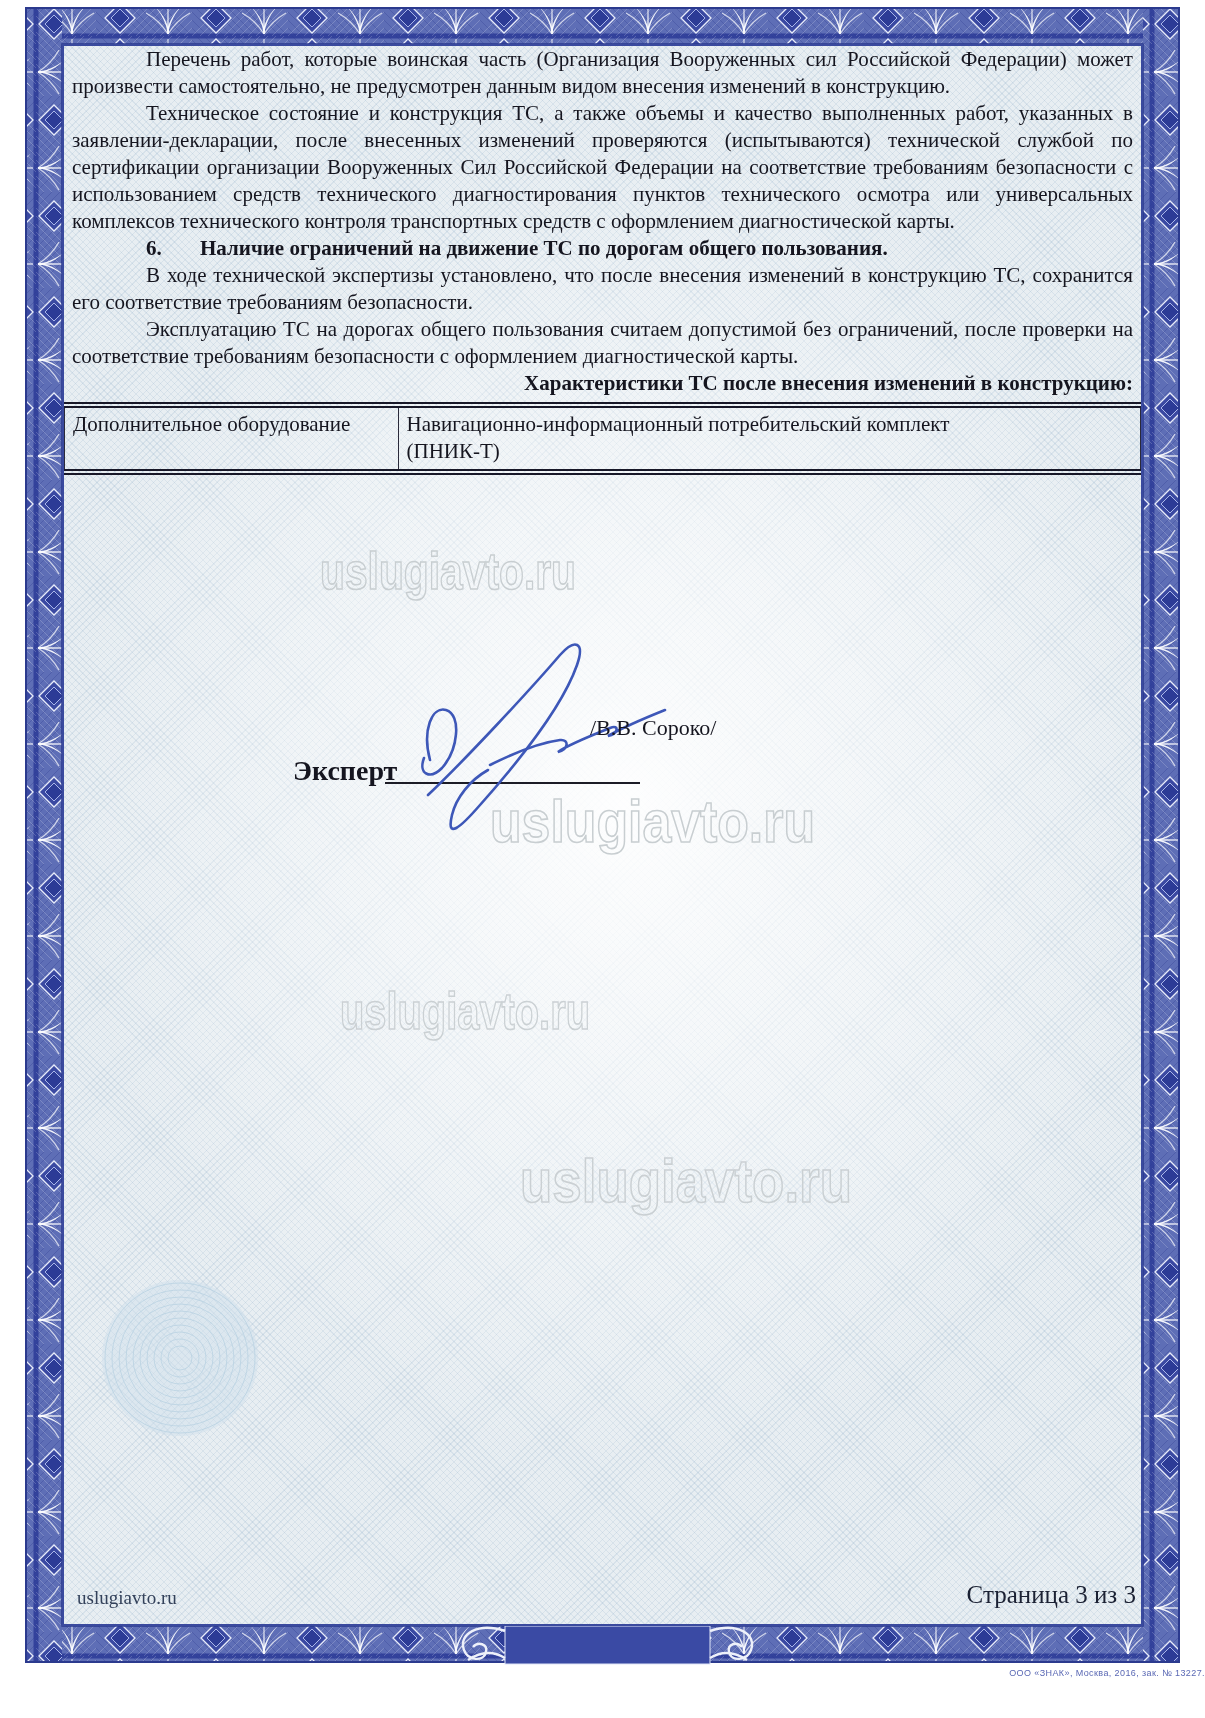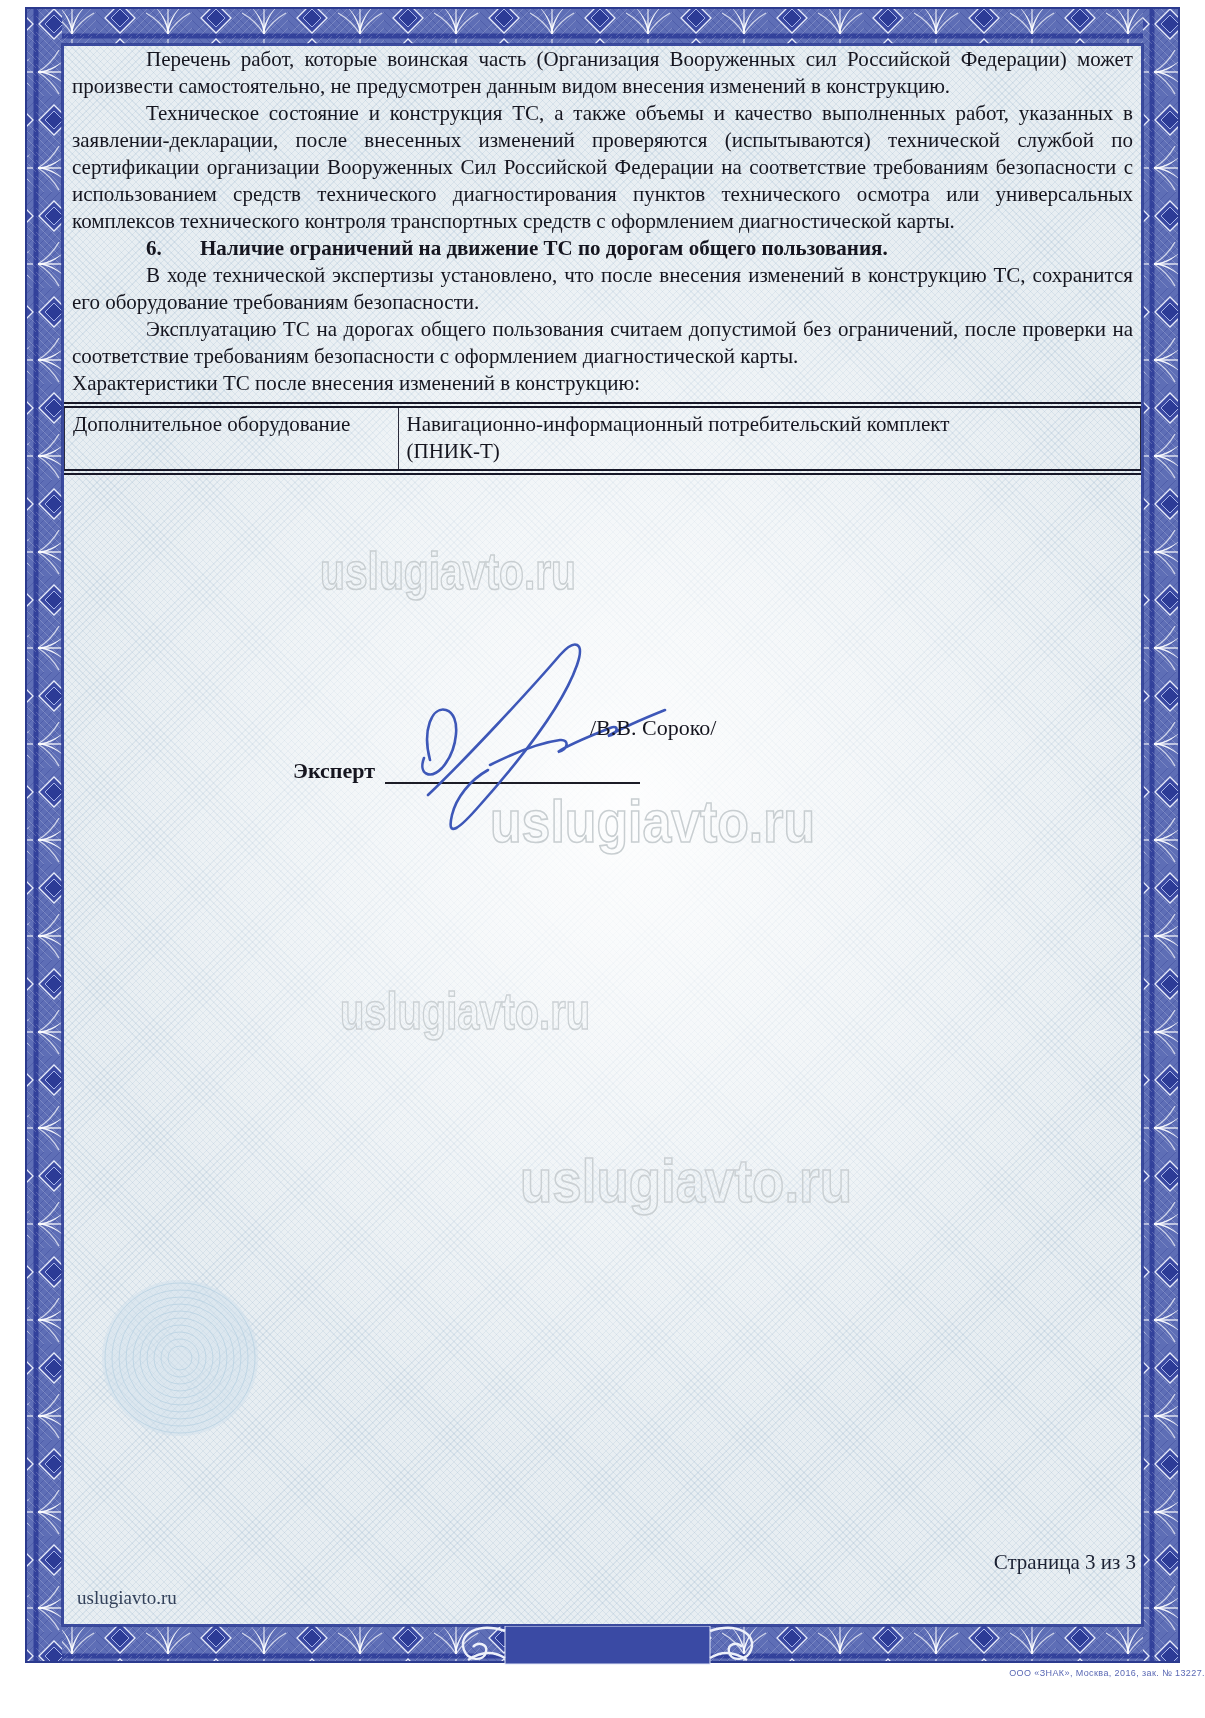--- a/index.html
+++ b/index.html
@@ -21,40 +21,40 @@
   .content p{margin:0 8px;}
   .indent{text-indent:74px;}
   .p-intro{margin-top:9px;}
   .sec-head{font-weight:bold;text-align:left;}
   .sec-head .num{display:inline-block;margin-left:74px;width:54px;}
   .h5{margin-top:12px;}
   .b5{margin-top:1px;}
   .h6{margin-top:8px;}
   .p6a{margin-top:1px;}
   .p6b{margin-top:2px;}
-  .tbl-title{margin-top:26px;text-align:left;font-weight:normal;}
+  .tbl-title{margin-top:26px;text-align:right;font-weight:bold;}
   table.spec{
     width:100%;border-collapse:collapse;margin-top:5px;
     border-top:6px double #181828;border-bottom:6px double #181828;
   }
   table.spec td{
     vertical-align:top;padding:3px 8px 4px;font-size:21px;line-height:27px;color:#15151f;
     border-left:1px solid #2a2a3a;border-right:1px solid #2a2a3a;
   }
   td.cell-label{width:31%;}
   td.cell-value{white-space:pre-line;}
   .abs{position:absolute;}
-  .sig-role{left:229px;top:711px;font-weight:bold;font-size:22px;}
+  .sig-role{left:229px;top:711px;font-weight:bold;font-size:28px;}
   .sig-name{left:526px;top:668px;font-weight:normal;font-size:22px;}
   .sig-line{left:321px;top:736px;width:255px;height:2px;background:#1c1c26;}
   .sig-svg{left:306px;top:564px;}
   .wm-svg{opacity:0.95;}
   .seal{left:36px;top:1232px;}
   .footer-site{left:13px;top:1538px;font-size:19px;color:#33415a;}
-  .footer-page{right:5px;top:1503px;font-size:21px;color:#1b2133;}
+  .footer-page{right:5px;top:1535px;font-size:25px;color:#1b2133;}
   .print-line{
     position:absolute;left:0;top:1668px;width:1205px;text-align:right;z-index:2;
     font-family:"Liberation Sans", sans-serif;font-size:9px;letter-spacing:0.4px;color:#5a68b4;
   }
 </style>
 </head>
 <body>
 
 <div class="page">
 
@@ -104,21 +104,21 @@
 
   <div class="content">
 
     <p class="p-intro indent">Перечень работ, которые воинская часть (Организация Вооруженных сил Российской Федерации) может произвести самостоятельно, не предусмотрен данным видом внесения изменений в конструкцию.</p>
 
     <p class="b5 indent">Техническое состояние и конструкция ТС, а также объемы и качество выполненных работ, указанных в заявлении-декларации, после внесенных изменений проверяются (испытываются) технической службой по сертификации организации Вооруженных Сил Российской Федерации на соответствие требованиям безопасности с использованием средств технического диагностирования пунктов технического осмотра или универсальных комплексов технического контроля транспортных средств с оформлением диагностической карты.</p>
 
     <p class="sec-head h6">
       <span class="num">6.</span><span>Наличие ограничений на движение ТС по дорогам общего пользования.</span>
     </p>
-    <p class="p6a indent">В ходе технической экспертизы установлено, что после внесения изменений в конструкцию ТС, сохранится его оборудование требованиям безопасности.</p>
+    <p class="p6a indent">В ходе технической экспертизы установлено, что после внесения изменений в конструкцию ТС, сохранится его соответствие требованиям безопасности.</p>
     <p class="p6b indent">Эксплуатацию ТС на дорогах общего пользования считаем допустимой без ограничений, после проверки на соответствие требованиям безопасности с оформлением диагностической карты.</p>
 
     <p class="tbl-title">Характеристики ТС после внесения изменений в конструкцию:</p>
 
     <table class="spec">
       <tbody>
         <tr>
           <td class="cell-label">Дополнительное оборудование</td>
           <td class="cell-value">Навигационно-информационный потребительский комплект
 (ПНИК-Т)</td>

